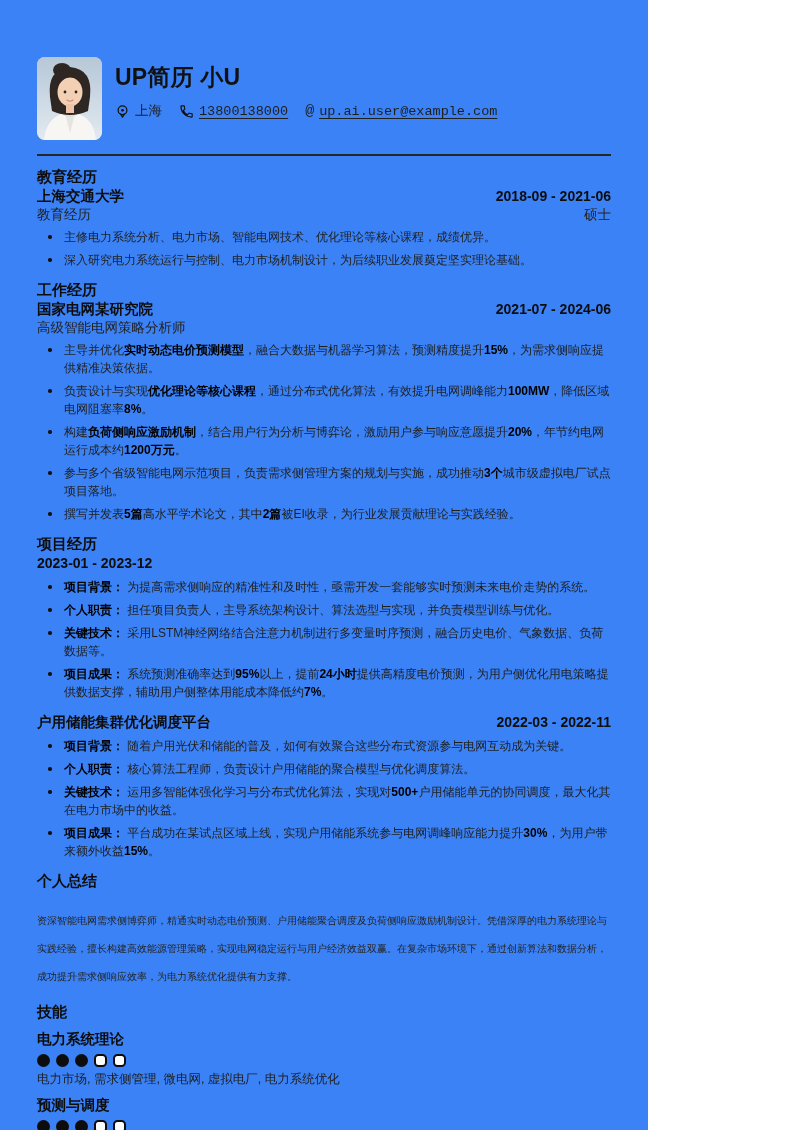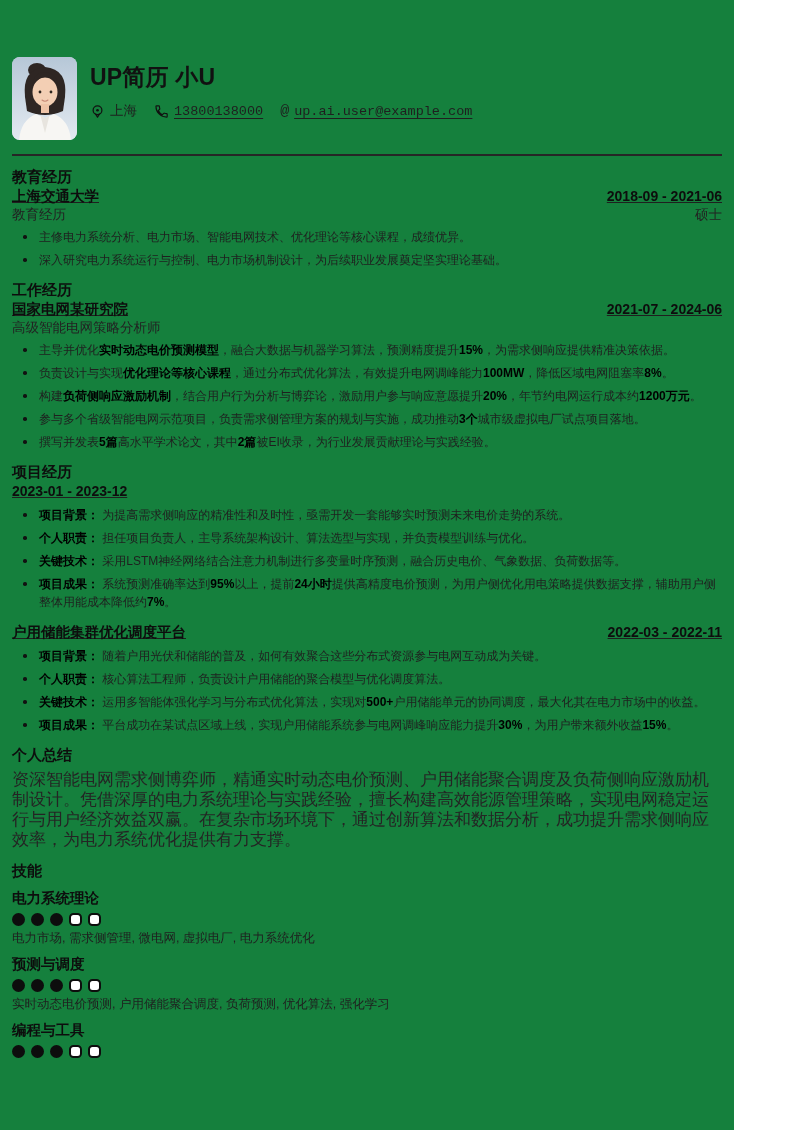--- a/index.html
+++ b/index.html
@@ -2,21 +2,21 @@
 <html><head>
 <meta charset="utf-8">
 <style>
   * { margin:0; padding:0; box-sizing:border-box; }
   html,body { background:#fff; }
   body {
     width:800px; height:1130px; overflow:hidden;
     font-family:"Liberation Sans","DejaVu Sans",sans-serif;
     color:#1f1f1f;
   }
-  .page { width:734px; height:1130px; padding:57px 12px 0; background:#15803d; }
+  .page { width:648px; height:1130px; padding:57px 37px 0; background:#3b82f6; }
 
   
   .header { display:flex; gap:13px; }
   .avatar {
     width:65px; height:83px; border-radius:8px; overflow:hidden; flex:none;
     background:#c3d2e0;
   }
   .avatar svg { display:block; width:100%; height:100%; }
   .header-text { padding-top:7px; }
   h1 { font-size:23px; line-height:26px; font-weight:700; color:#111; letter-spacing:.2px; }
@@ -24,39 +24,39 @@
   .contact-item { display:flex; align-items:center; gap:5px; color:#1f1f1f; text-decoration:none; }
   .contact-item svg { width:15px; height:15px; flex:none; }
   .contact-item .at { font-size:15px; line-height:15px; color:#1f1f1f; }
   a.contact-item .txt { text-decoration:underline; text-underline-offset:3px; text-decoration-thickness:1px; }
 
   .divider { border:none; border-top:2px solid #262626; margin-top:14px; }
 
   
   section { margin-top:12px; }
   h2 { font-size:15px; line-height:18px; font-weight:700; color:#0d0d0d; }
-  .item-row { display:flex; justify-content:space-between; align-items:flex-end; margin-top:1px;text-decoration:underline; }
+  .item-row { display:flex; justify-content:space-between; align-items:flex-end; margin-top:1px; }
   .item-title { font-size:14.5px; line-height:19px; font-weight:700; color:#0d0d0d; }
   .item-date { font-size:14px; line-height:19px; font-weight:700; color:#0d0d0d; white-space:nowrap; }
   .sub-row { display:flex; justify-content:space-between; font-size:13.5px; line-height:17px; color:#222; }
 
   ul.bullets { list-style:none; margin-top:1px; }
   ul.bullets li {
     position:relative; padding-left:27px; margin-top:5px;
     font-size:12px; line-height:18px; color:#1f1f1f;
   }
   ul.bullets li::before {
     content:""; position:absolute; left:11px; top:7px;
     width:3.5px; height:3.5px; border-radius:50%; background:#111;
   }
   b { font-weight:700; color:#000; }
 
   .project + .project { margin-top:12px; }
 
-  .summary-text { margin-top:6px; font-size:17px; line-height:20px; color:#242424; }
+  .summary-text { margin-top:17px; font-size:10px; line-height:28px; color:#242424; }
 
   .skill { margin-top:10px; }
   .skill-name { font-size:14.5px; line-height:17px; font-weight:700; color:#0d0d0d; }
   .dots { display:flex; gap:6px; margin:6px 0 5px; }
   .dot { width:13px; height:13px; }
   .dot.filled { background:#0d0d0d; border-radius:50%; }
   .dot.empty { background:#fff; border:2.5px solid #0d0d0d; border-radius:4.5px; }
   .skill-keywords { font-size:12.5px; line-height:15px; color:#1f1f1f; }
 </style>
 </head>

